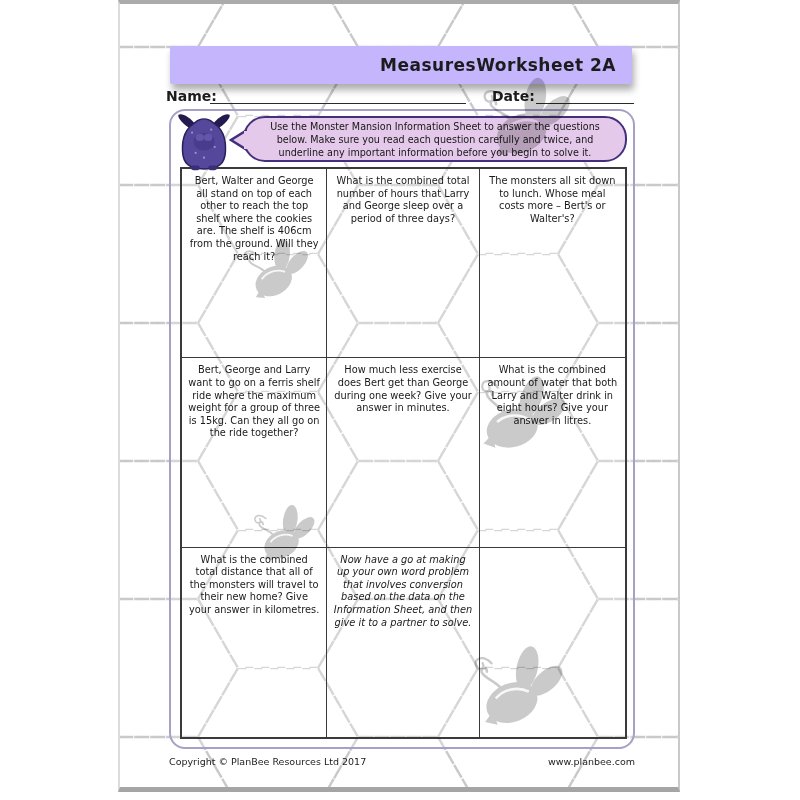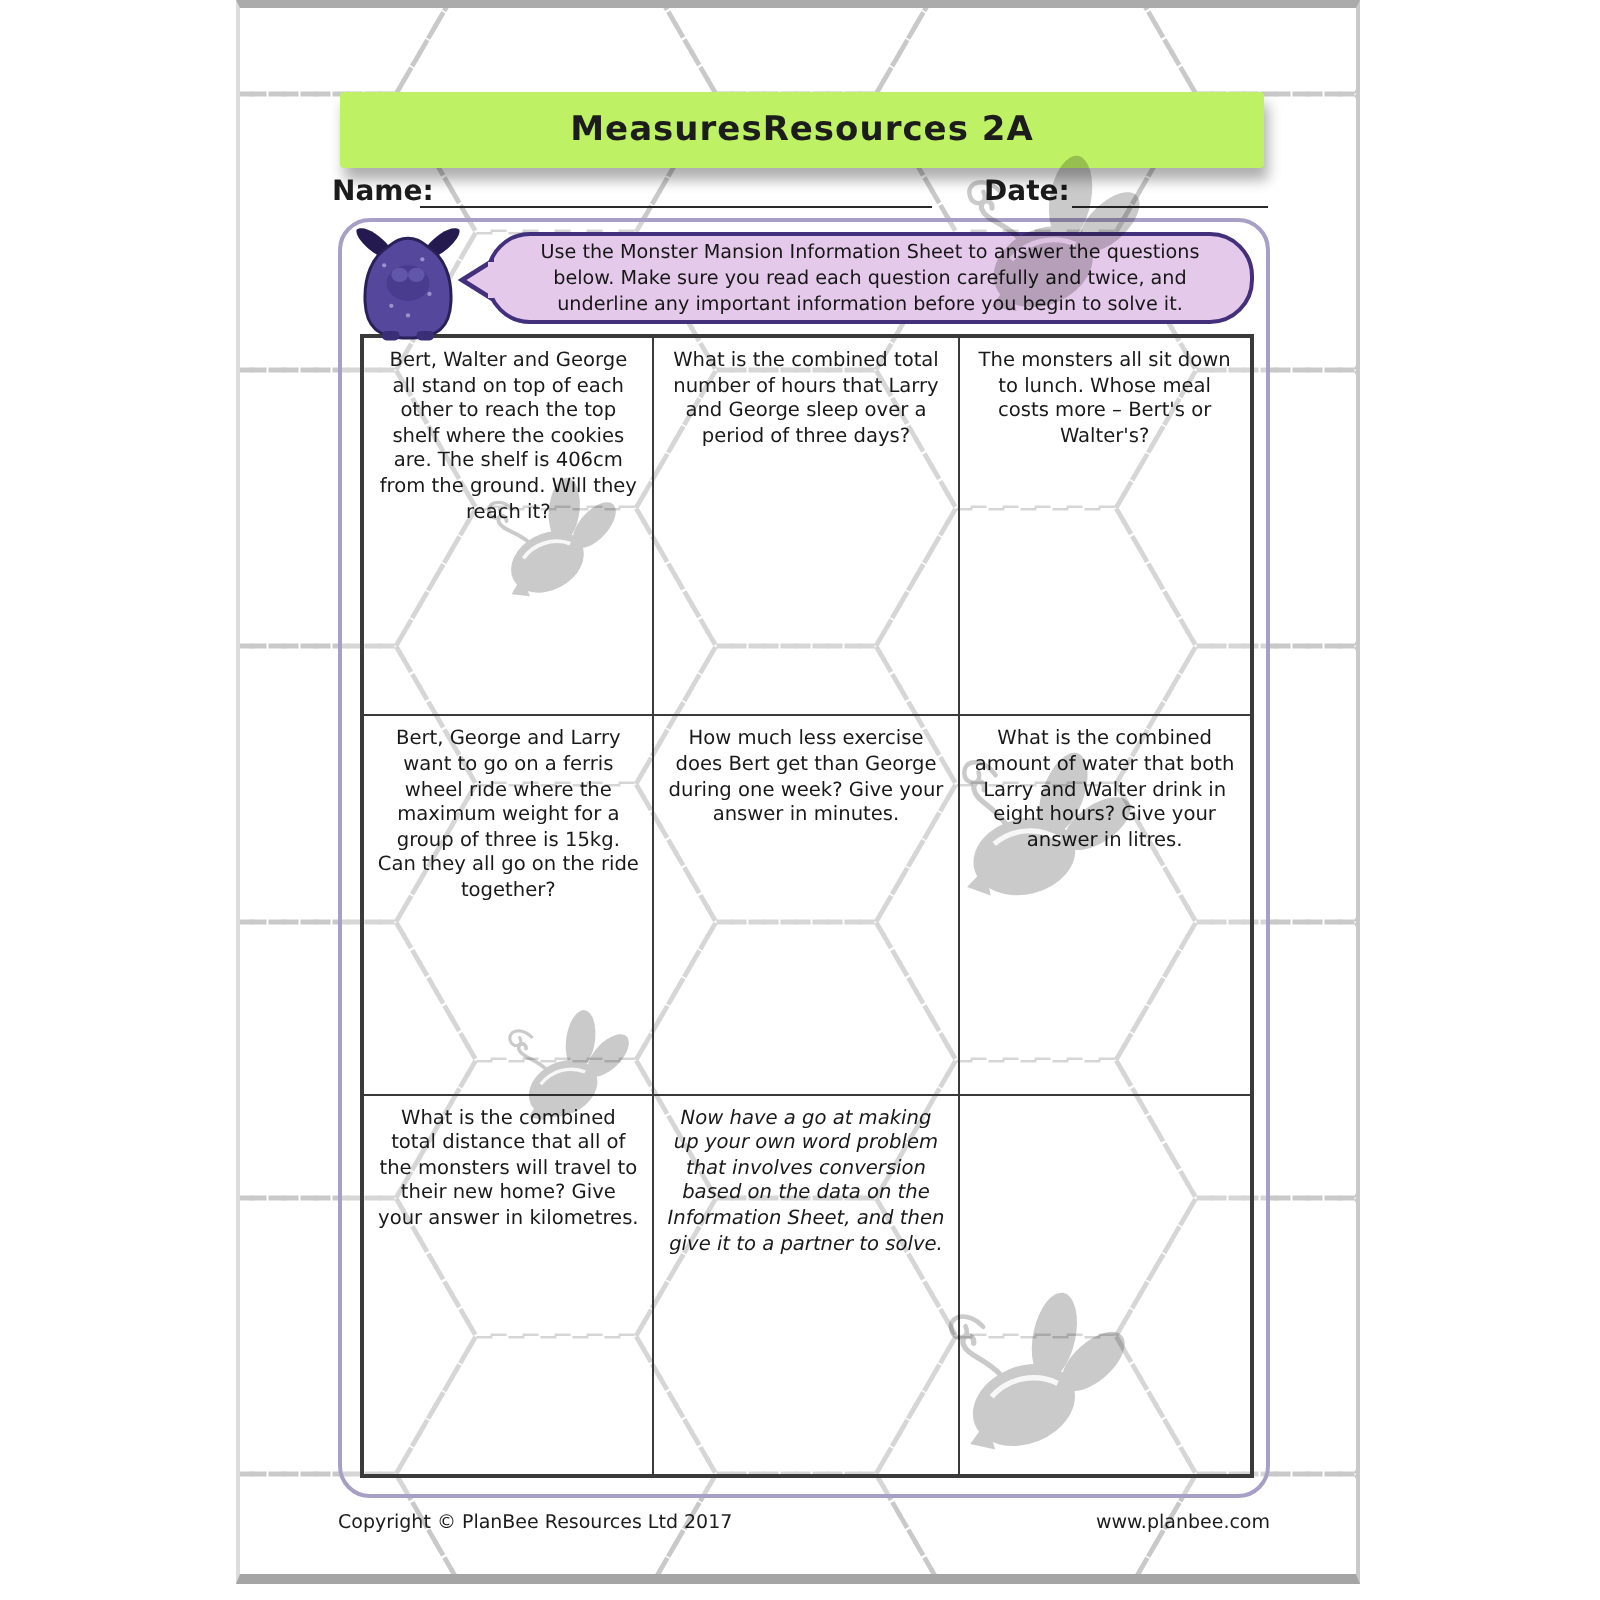--- a/index.html
+++ b/index.html
@@ -4,23 +4,23 @@
 <style>
   html,body{margin:0;padding:0;width:800px;height:800px;background:#ffffff;overflow:hidden;
     font-family:"DejaVu Sans","Liberation Sans",sans-serif;color:#1c1c1c;}
   .panel{position:absolute;left:118px;top:0px;width:562px;height:792px;background:#ffffff;
     border-left:2px solid #dcdcdc;border-right:2px solid #c9c9c9;
     border-top:4px solid #ababab;border-bottom:5px solid #a5a5a5;box-sizing:border-box;}
   .hexbg{position:absolute;left:0;top:0;width:100%;height:100%;z-index:0;}
   .sheet{position:absolute;left:0;top:0;width:100%;height:100%;z-index:2;}
 
   
-  .headband{position:absolute;left:50px;top:42px;width:462px;height:38px;background:#bef264;
+  .headband{position:absolute;left:50px;top:42px;width:462px;height:38px;background:#c4b5fd;
     box-shadow:2px 6px 7px rgba(0,0,0,.32);border-radius:2px;display:flex;align-items:center;
-    justify-content:center;padding:0 16px;box-sizing:border-box;z-index:3;}
+    justify-content:flex-end;padding:0 16px;box-sizing:border-box;z-index:3;}
   .headband .title{font-size:17px;font-weight:bold;letter-spacing:.5px;}
 
   
   .namedate{position:absolute;left:46px;top:84px;width:468px;height:20px;z-index:3;}
   .nd-label{position:absolute;top:0;font-size:14px;font-weight:bold;}
   .nd-line{position:absolute;top:15px;height:0;border-bottom:1.6px solid #2a2a2a;}
 
   
   .container{position:absolute;left:49px;top:105px;width:466px;height:640px;
     border:2px solid #a89fc6;border-radius:16px;box-sizing:border-box;
@@ -98,21 +98,21 @@
 <div class="panel">
 
   <svg class="hexbg">
     <rect x="0" y="0" width="100%" height="100%" fill="url(#hexpat)"></rect>
   </svg>
 
   <div class="sheet">
 
     <div class="headband">
       <span class="title">Measures</span>
-      <span class="title">Resources 2A</span>
+      <span class="title">Worksheet 2A</span>
     </div>
 
     <div class="namedate">
       <span class="nd-label" style="left:0">Name:</span>
       <span class="nd-line" style="left:44px;width:256px"></span>
       <span class="nd-label" style="left:326px">Date:</span>
       <span class="nd-line" style="left:370px;width:98px"></span>
     </div>
 
     <div class="container">
@@ -127,21 +127,21 @@
       </svg>
 
       <div class="bubble">
         <span class="txt">Use the Monster Mansion Information Sheet to answer the questions below.  Make sure you read each question carefully and twice, and underline any important information before you begin to solve it.</span>
       </div>
 
       <div class="grid">
         <div class="qbox">Bert, Walter and George all stand on top of each other to reach the top shelf where the cookies are. The shelf is 406cm from the ground. Will they reach it?</div>
         <div class="qbox">What is the combined total number of hours that Larry and George sleep over a period of three days?</div>
         <div class="qbox">The monsters all sit down to lunch. Whose meal costs more – Bert's or Walter's?</div>
-        <div class="qbox">Bert, George and Larry want to go on a ferris wheel ride where the maximum weight for a group of three is 15kg.  Can they all go on the ride together?</div>
+        <div class="qbox">Bert, George and Larry want to go on a ferris shelf ride where the maximum weight for a group of three is 15kg.  Can they all go on the ride together?</div>
         <div class="qbox">How much less exercise does Bert get than George during one week? Give your answer in minutes.</div>
         <div class="qbox">What is the combined amount of water that both Larry and Walter drink in eight hours? Give your answer in litres.</div>
         <div class="qbox">What is the combined total distance that all of the monsters will travel to their new home? Give your answer in kilometres.</div>
         <div class="qbox italic">Now have a go at making up your own word problem that involves conversion based on the data on the Information Sheet, and then give it to a partner to solve.</div>
       </div>
     </div>
 
     <div class="footer">
       <span>Copyright © PlanBee Resources Ltd 2017</span>
       <span>www.planbee.com</span>

